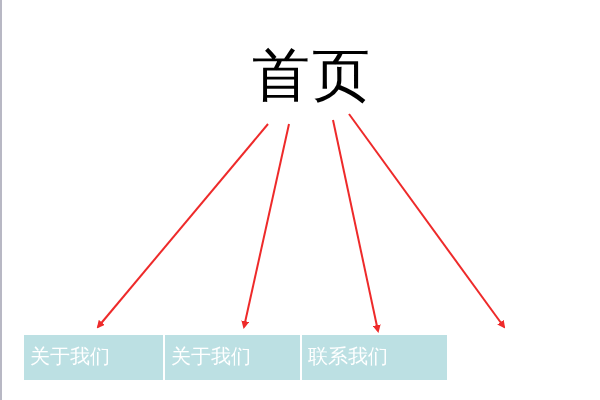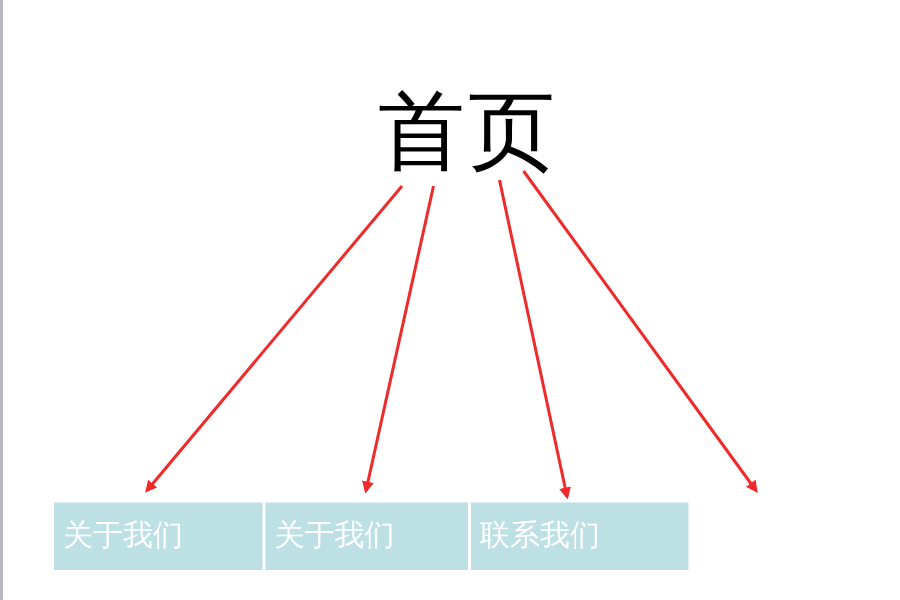--- a/index.html
+++ b/index.html
@@ -1,20 +1,20 @@
 <!DOCTYPE html>
 <html><head>
 <meta charset="utf-8">
 <style>
   html,body{margin:0;padding:0;}
   body{width:600px;height:400px;position:relative;background:#fff;overflow:hidden;font-family:"DejaVu Sans",sans-serif;}
   .leftline{position:absolute;left:0;top:0;width:2px;height:400px;background:#b8b8c4;}
-  .title{position:absolute;left:252px;top:52px;font-size:58px;line-height:70px;color:#000;font-family:"DejaVu Serif",serif;letter-spacing:2px;}
+  .title{position:absolute;left:252px;top:40px;font-size:58px;line-height:70px;color:#000;font-family:"DejaVu Serif",serif;letter-spacing:2px;}
   svg.arrows{position:absolute;left:0;top:0;}
-  .nav{position:absolute;left:24px;top:335px;width:562px;height:59px;display:flex;margin-left:12px;}
+  .nav{position:absolute;left:24px;top:335px;width:562px;height:59px;display:flex;}
   .nav-item{height:45px;background:#bce0e3;color:#fff;font-size:20px;line-height:42px;padding-left:6px;box-sizing:border-box;border-right:2px solid #fff;}
   .nav-item:last-child{border-right:none;}
 </style>
 </head>
 <body>
 
 <div class="leftline"></div>
 
 <div class="title">首页</div>
 

